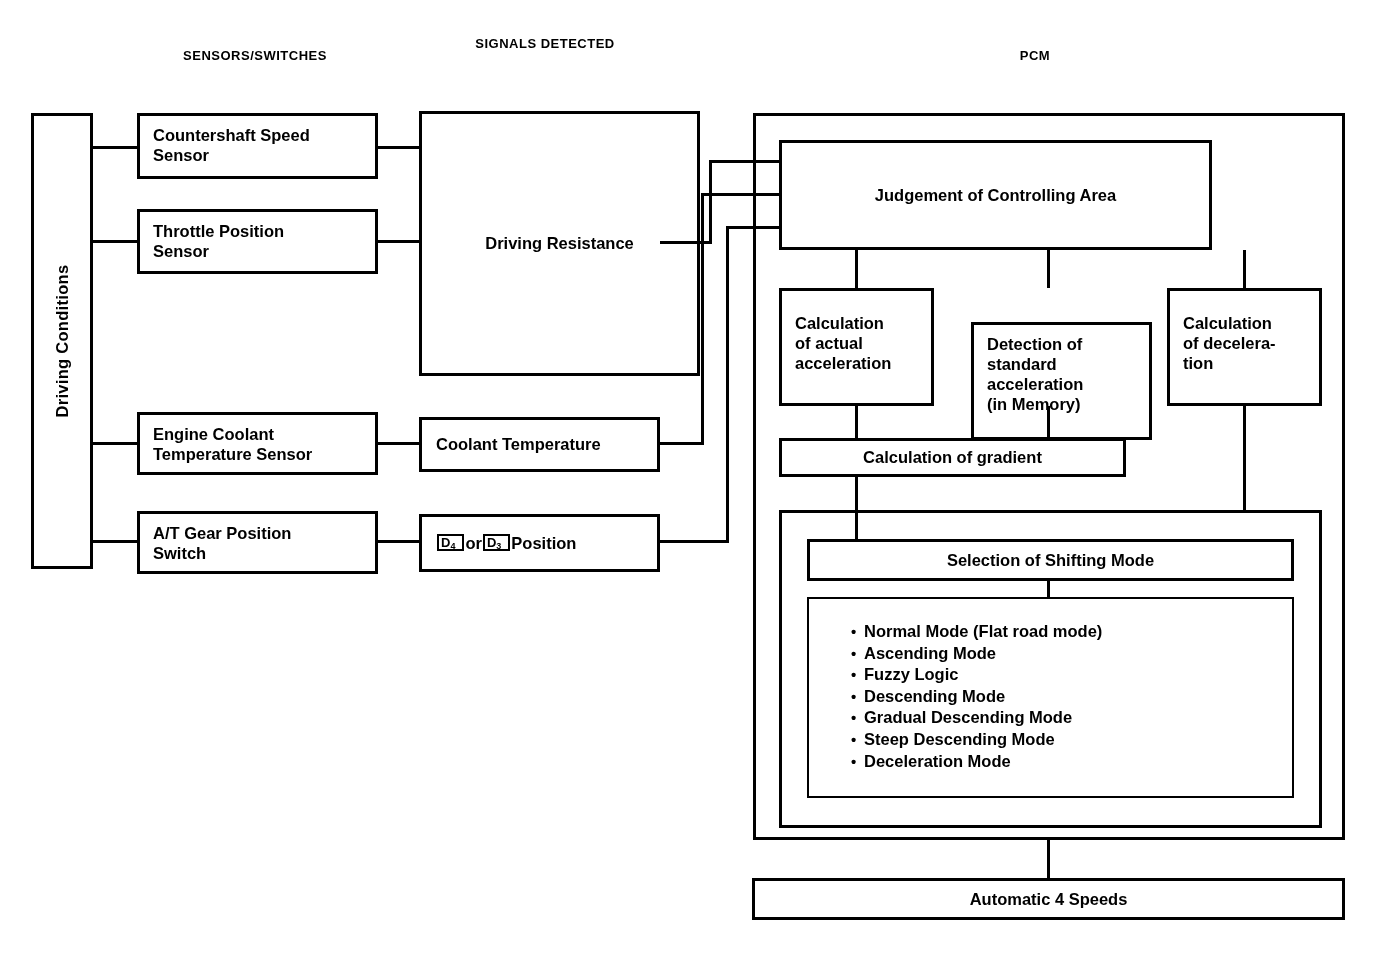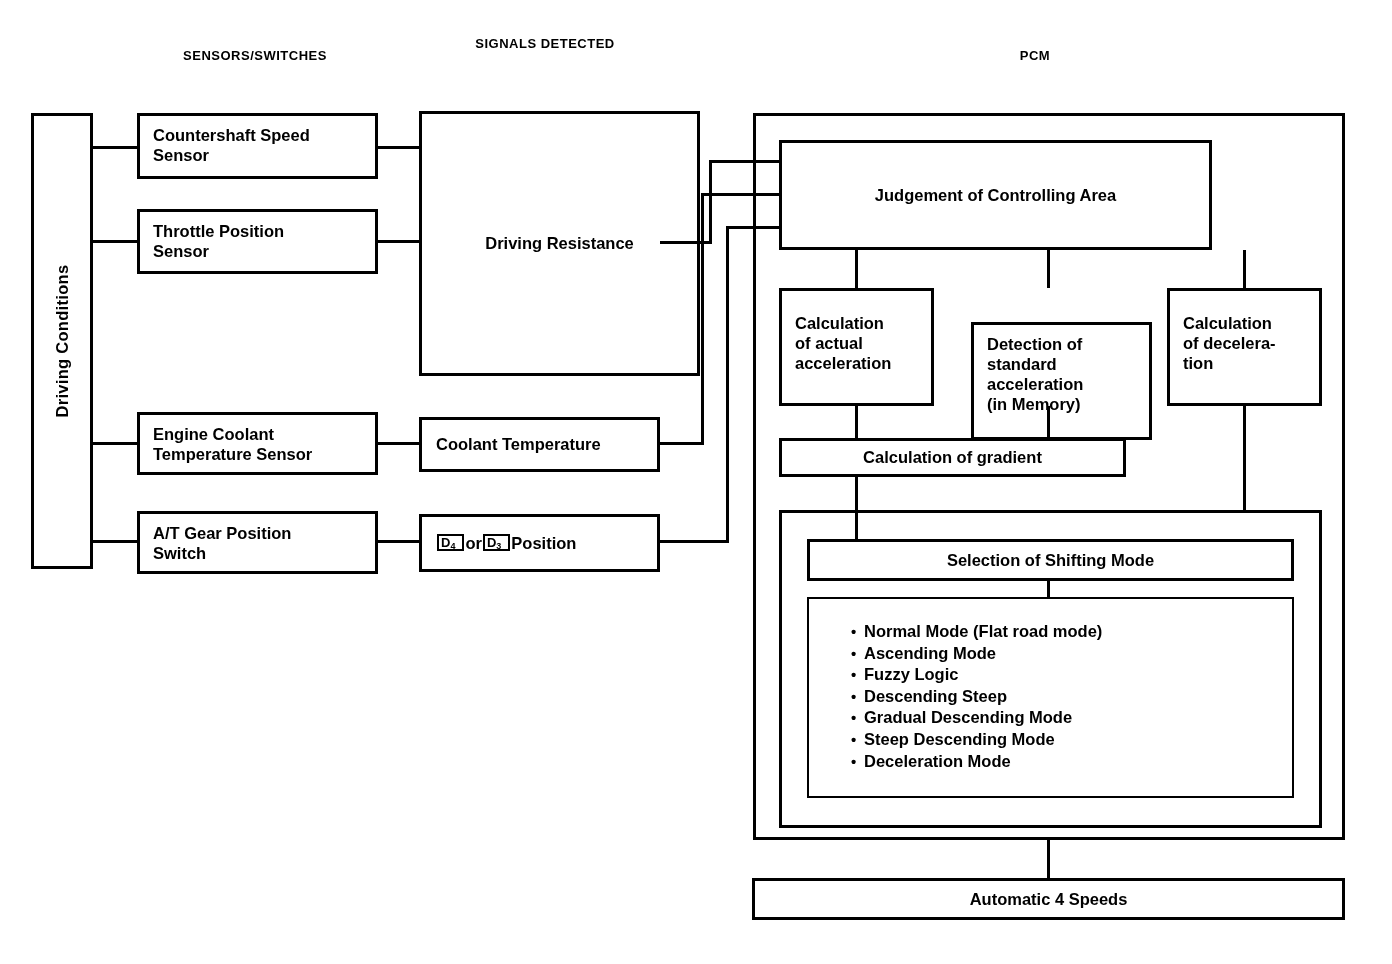--- a/index.html
+++ b/index.html
@@ -224,21 +224,21 @@
   <div class="bx" style="left:807px; top:539px; width:487px; height:42px;">
     <div class="ctr">Selection of Shifting Mode</div>
   </div>
   <div class="ln" style="left:1047px; top:581px; width:3px; height:18px;"></div>
 
   <div class="bx thin" style="left:807px; top:597px; width:487px; height:201px;">
     <ul class="modelist" style="padding-top:22px; padding-left:42px;">
       <li>Normal Mode (Flat road mode)</li>
       <li>Ascending Mode</li>
       <li>Fuzzy Logic</li>
-      <li>Descending Steep</li>
+      <li>Descending Mode</li>
       <li>Gradual Descending Mode</li>
       <li>Steep Descending Mode</li>
       <li>Deceleration Mode</li>
     </ul>
   </div>
 
   <div class="ln" style="left:1047px; top:840px; width:3px; height:38px;"></div>
 
   <div class="bx" style="left:752px; top:878px; width:593px; height:42px;">
     <div class="ctr">Automatic 4 Speeds</div>

